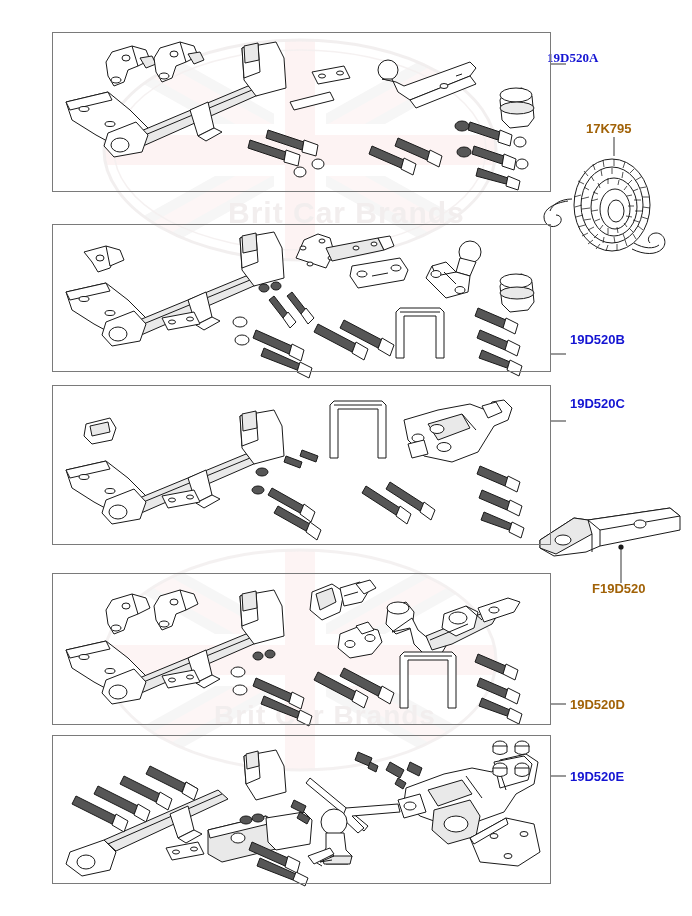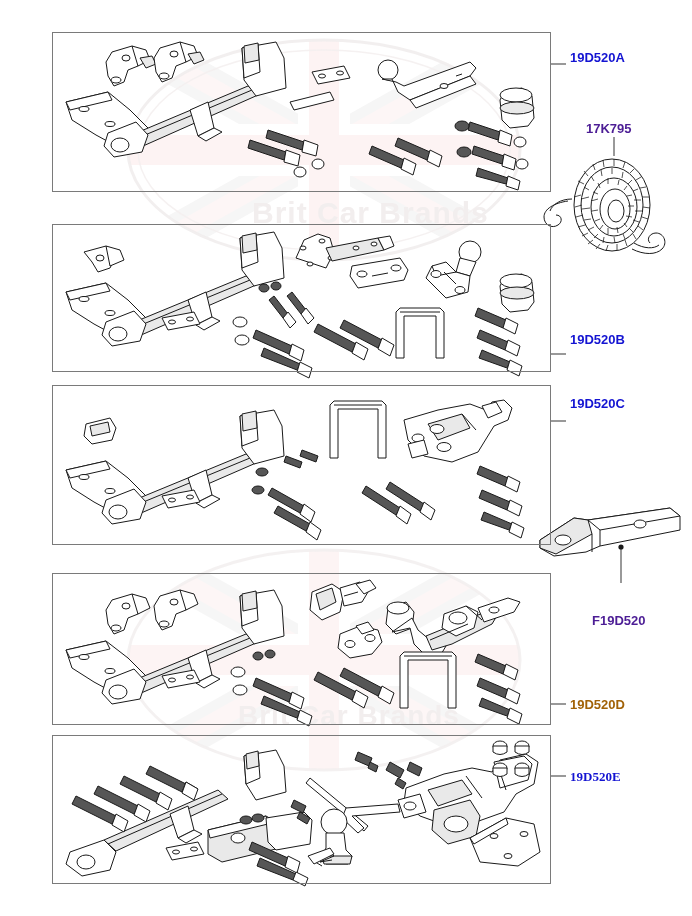--- a/index.html
+++ b/index.html
@@ -31,37 +31,37 @@
   .label{
     position:absolute;
     font-family:"Liberation Sans",sans-serif;
     font-size:13px;
     font-weight:bold;
     white-space:nowrap;
     letter-spacing:0px;
   }
   .label.blue{color:#1414d2;}
   .label.red{color:#a16207;}
-  .label.green{color:#4c1d95;}
+  .label.green{color:#a16207;}
 
   svg.art{position:absolute;left:0;top:0;width:692px;height:916px;overflow:visible;}
   svg.art *{vector-effect:non-scaling-stroke;}
   .ln{fill:none;stroke:#1a1a1a;stroke-width:1;}
   .pt{fill:#ffffff;stroke:#1a1a1a;stroke-width:1;stroke-linejoin:round;}
   .pt-sh{fill:#e9e9e9;stroke:#1a1a1a;stroke-width:1;stroke-linejoin:round;}
   .pt-dk{fill:#565656;stroke:#1a1a1a;stroke-width:1;stroke-linejoin:round;}
   .lead{fill:none;stroke:#555;stroke-width:1.2;}
   .leaddot{fill:#1a1a1a;}
 </style>
 </head>
 <body>
 
 <div id="stage">
 
-  <div class="wm" style="left:0;top:0;width:616px;height:916px;margin-left:24px;">
+  <div class="wm" style="left:0;top:0;width:616px;height:916px;">
     <svg width="692" height="916" style="position:absolute;left:0;top:0;">
       <defs>
         <clipPath id="ovalClipA">
             <ellipse cx="300" cy="150" rx="196" ry="110"></ellipse>
           </clipPath>
         <clipPath id="ovalClipB">
             <ellipse cx="300" cy="660" rx="196" ry="110"></ellipse>
           </clipPath>
       </defs>
       <g clip-path="url(#ovalClipA)" opacity="0.55">
@@ -551,33 +551,33 @@
       <path class="lead" d="M551,354 L566,354"></path>
       <path class="lead" d="M551,421 L566,421"></path>
       <path class="lead" d="M551,704 L566,704"></path>
       <path class="lead" d="M551,776 L566,776"></path>
       <path class="lead" d="M614,137 L614,156"></path>
       <path class="lead" d="M621,583 L621,547"></path>
       <circle class="leaddot" cx="621" cy="547" r="2.6"></circle>
     </g>
   </svg>
 
-  <div class="label blue" style="left:570px;top:50px;">19D520A</div>
+  <div class="label blue" style="left:547px;top:50px;font-family:Liberation Serif, serif;">19D520A</div>
 
   <div class="label green" style="left:586px;top:121px;">17K795</div>
 
   <div class="label blue" style="left:570px;top:332px;">19D520B</div>
 
   <div class="label blue" style="left:570px;top:396px;">19D520C</div>
 
-  <div class="label green" style="left:592px;top:581px;margin-top:32px;">F19D520</div>
+  <div class="label green" style="left:592px;top:581px;">F19D520</div>
 
   <div class="label red" style="left:570px;top:697px;">19D520D</div>
 
-  <div class="label blue" style="left:570px;top:769px;font-family:Liberation Serif, serif;">19D520E</div>
+  <div class="label blue" style="left:570px;top:769px;">19D520E</div>
 
   <div class="panel" style="left:52px;top:32px;width:499px;height:160px;"></div>
   <div class="panel" style="left:52px;top:224px;width:499px;height:148px;"></div>
   <div class="panel" style="left:52px;top:385px;width:499px;height:160px;"></div>
   <div class="panel" style="left:52px;top:573px;width:499px;height:152px;"></div>
   <div class="panel" style="left:52px;top:735px;width:499px;height:149px;"></div>
 
 </div>
 
 </body></html>

